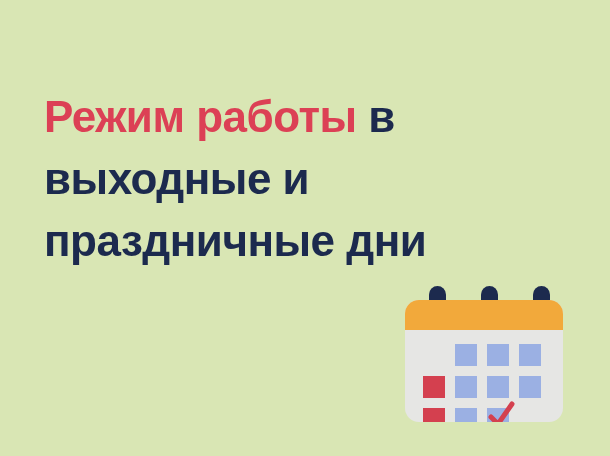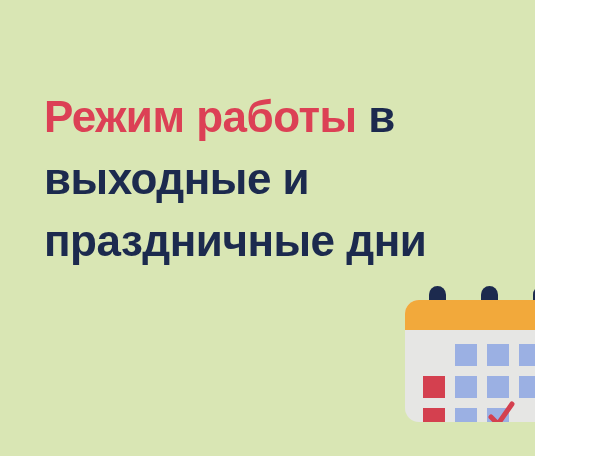--- a/index.html
+++ b/index.html
@@ -8,21 +8,21 @@
   }
   body {
     width: 610px;
     height: 456px;
     overflow: hidden;
     font-family: "Liberation Sans", sans-serif;
   }
 
   #banner {
     position: relative;
-    width: 535px;
+    width: 610px;
     height: 456px;
     background: #d9e6b4;
     overflow: hidden;
   }
 
   
   #headline {
     position: absolute;
     left: 44px;
     top: 86px;

